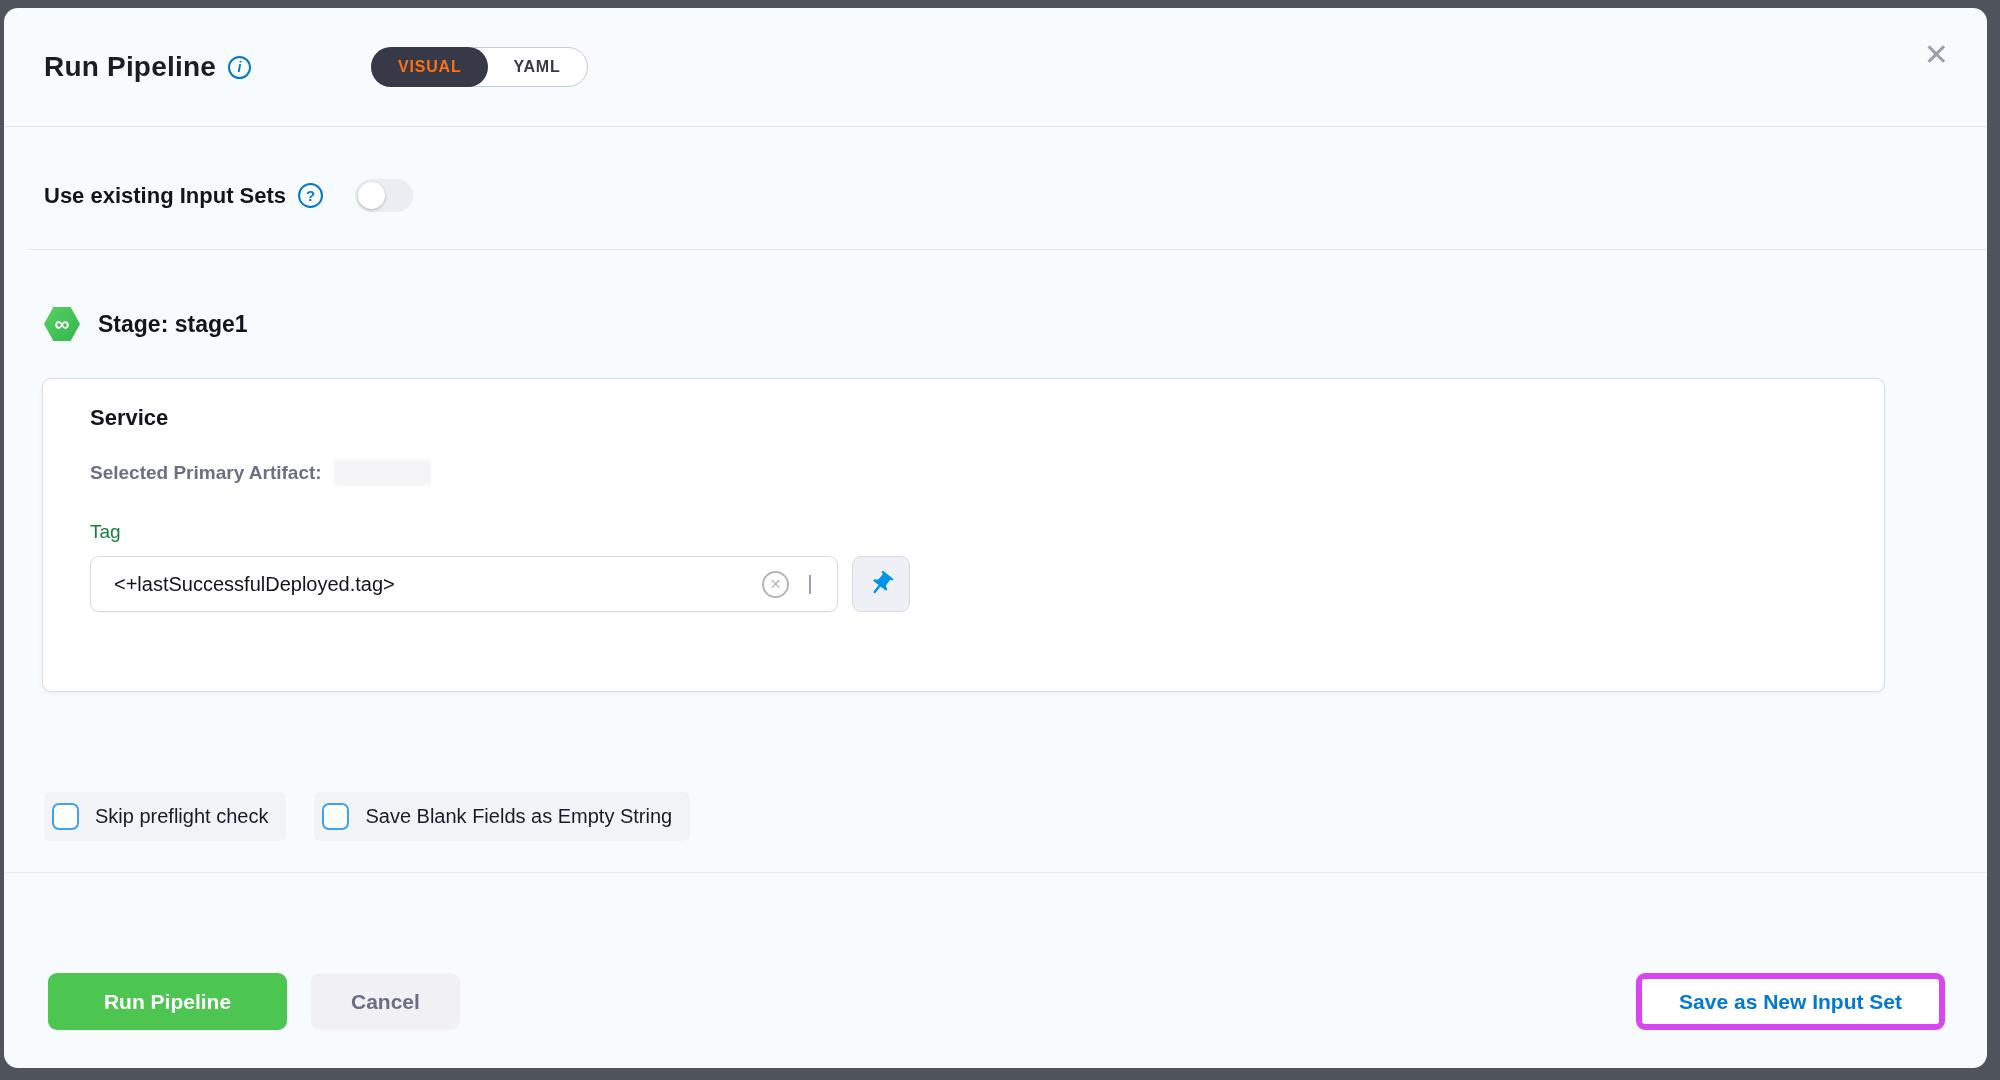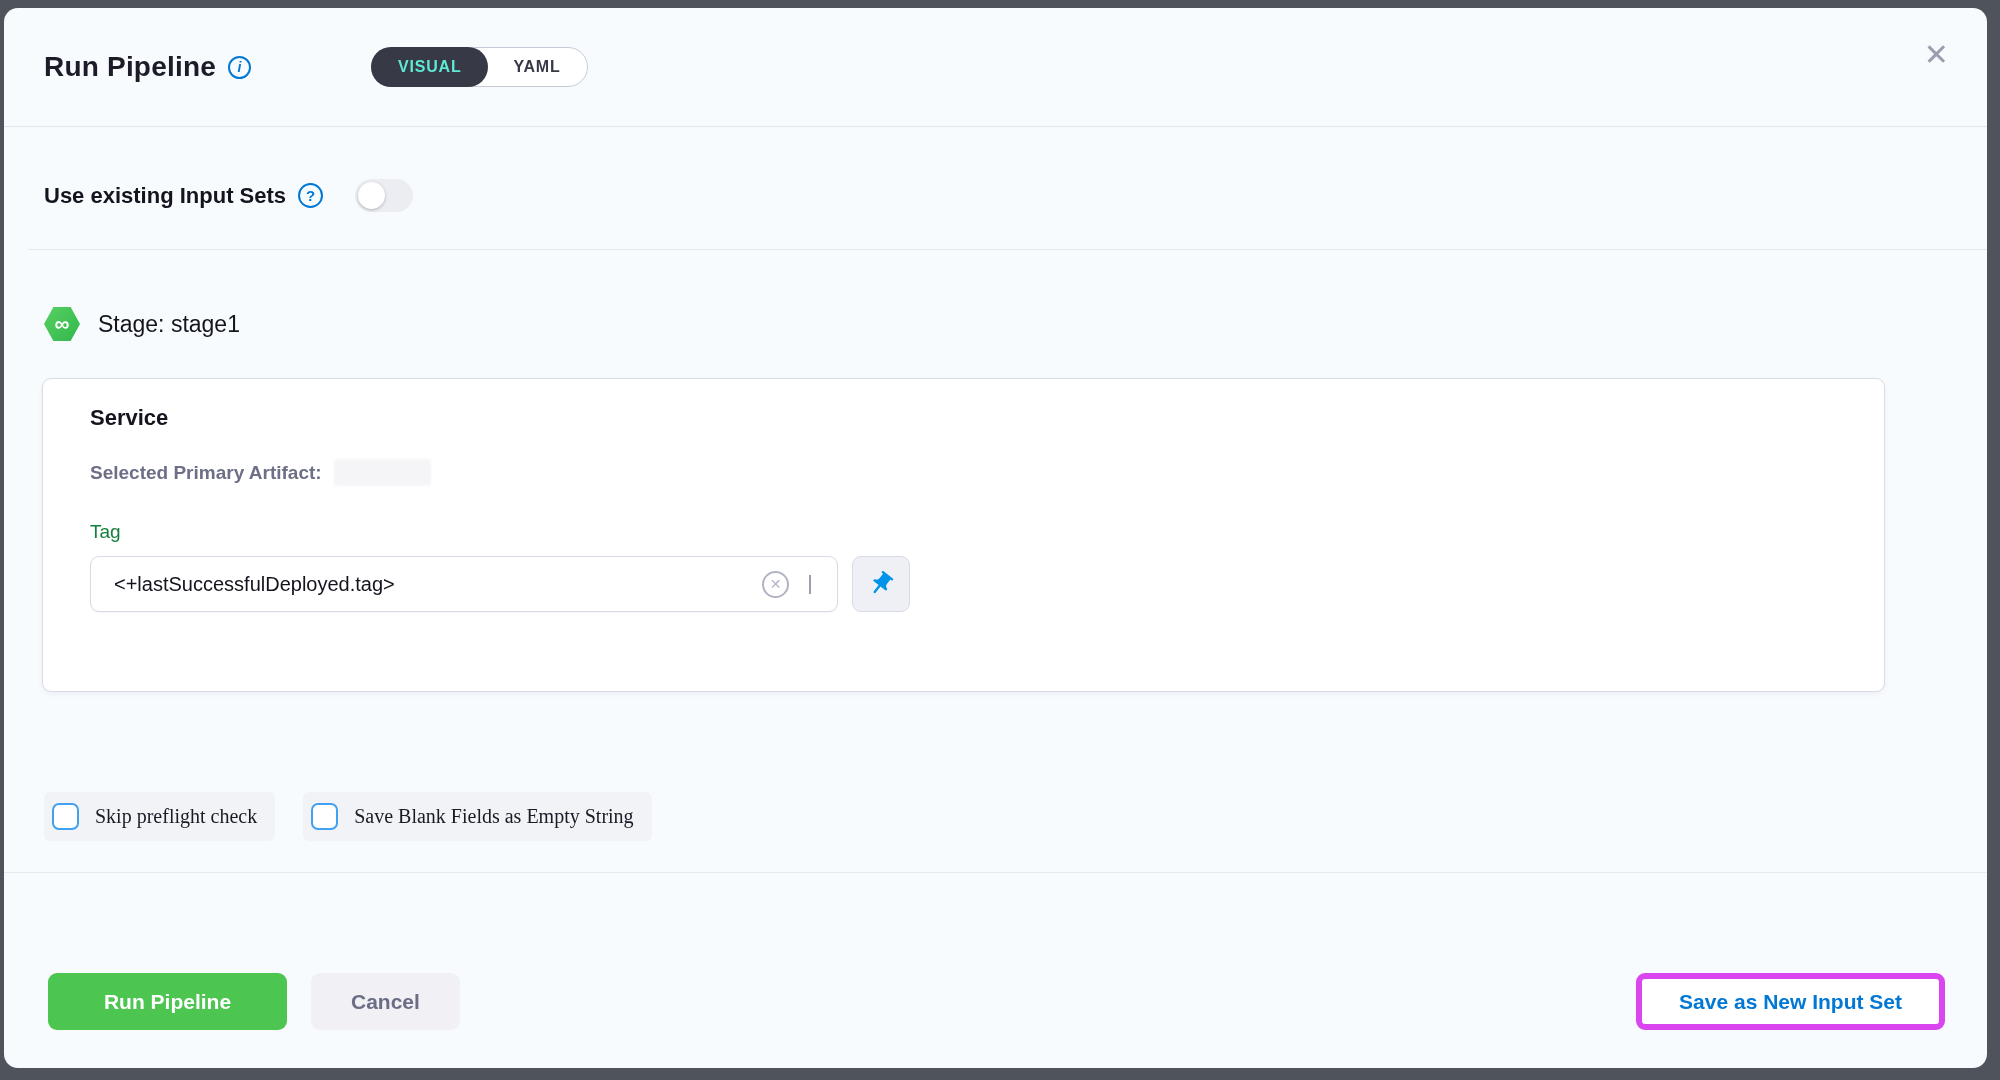--- a/index.html
+++ b/index.html
@@ -61,21 +61,21 @@
     height: 40px;
   }
   .view-seg {
     height: 40px; margin: -1px;
     display: flex; align-items: center; justify-content: center;
     padding: 0 27px;
     border-radius: 22px;
     font-size: 16px; font-weight: 700; letter-spacing: 0.8px;
     cursor: pointer;
   }
-  .view-seg.active { background: #383946; color: #5eead4; }
+  .view-seg.active { background: #383946; color: #f97316; }
   .view-seg.inactive { color: #383946; }
   .close-btn {
     position: absolute; right: 38px; top: 32px;
     font-size: 30px; color: #9b9db1; cursor: pointer; line-height: 1;
     font-weight: 400;
   }
   
   .body { flex: 1 1 auto; padding: 0; position: relative; }
   .inputsets-row {
     margin: 52px 0 0 40px;
@@ -107,21 +107,21 @@
     margin: 56px 0 0 40px;
     display: flex; align-items: center;
   }
   .stage-icon {
     width: 36px; height: 36px;
     background: linear-gradient(135deg, #59d162 0%, #30b64c 100%);
     clip-path: polygon(26% 3%, 74% 3%, 100% 50%, 74% 97%, 26% 97%, 0% 50%);
     display: flex; align-items: center; justify-content: center;
     color: #ffffff; font-size: 21px; font-weight: 700;
   }
-  .stage-label { margin-left: 18px; font-size: 23px; font-weight: 400; color: #14141f; text-align: center; }
+  .stage-label { margin-left: 18px; font-size: 23px; font-weight: 700; color: #14141f; text-align: center; }
   
   .card {
     margin: 36px 102px 0 38px;
     height: 314px;
     background: #ffffff;
     border: 1px solid #d9dbe6;
     border-radius: 9px;
     box-shadow: 0 2px 5px rgba(96,97,112,0.08);
     padding: 26px 0 0 47px;
   }
@@ -187,21 +187,21 @@
     padding: 11px 18px 11px 8px;
     cursor: pointer;
   }
   .checkbox {
     width: 27px; height: 27px;
     background: #ffffff;
     border: 2px solid #41a0f0;
     border-radius: 7px;
     flex: 0 0 auto;
   }
-  .option-label { margin-left: 16px; font-size: 20px; color: #1b1b27; font-family: Liberation Serif, serif; }
+  .option-label { margin-left: 16px; font-size: 20px; color: #1b1b27; }
   .divider2 { border-top: 1px solid #e8e9ef; margin-top: 31px; }
   
   .footer {
     flex: 0 0 auto;
     display: flex; align-items: center;
     padding: 0 42px 0 44px;
     height: 133px;
   }
   .btn {
     height: 57px;

